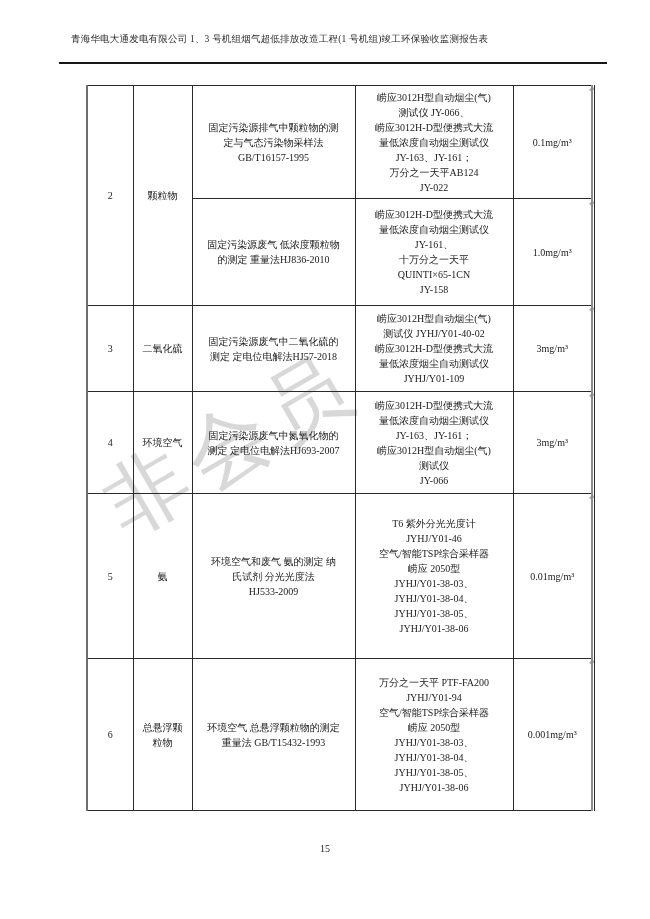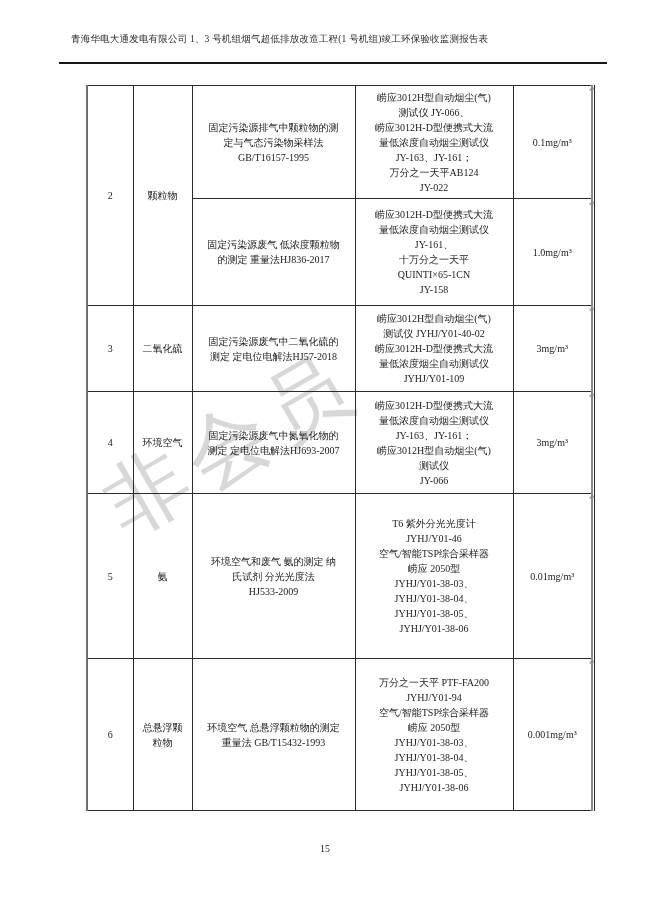--- a/index.html
+++ b/index.html
@@ -82,21 +82,21 @@
 测试仪 JY-066、
 崂应3012H-D型便携式大流
 量低浓度自动烟尘测试仪
 JY-163、JY-161；
 万分之一天平AB124
 JY-022</td>
         <td class="limit-cell">0.1mg/m³</td>
       </tr>
       <tr class="r2b">
         <td class="method-cell">固定污染源废气 低浓度颗粒物
-的测定  重量法HJ836-2017</td>
+的测定  重量法HJ836-2010</td>
         <td class="instrument-cell">崂应3012H-D型便携式大流
 量低浓度自动烟尘测试仪
 JY-161、
 十万分之一天平
 QUINTI×65-1CN
 JY-158</td>
         <td class="limit-cell">1.0mg/m³</td>
       </tr>
       <tr class="r3">
         <td class="serial-cell">3</td>

